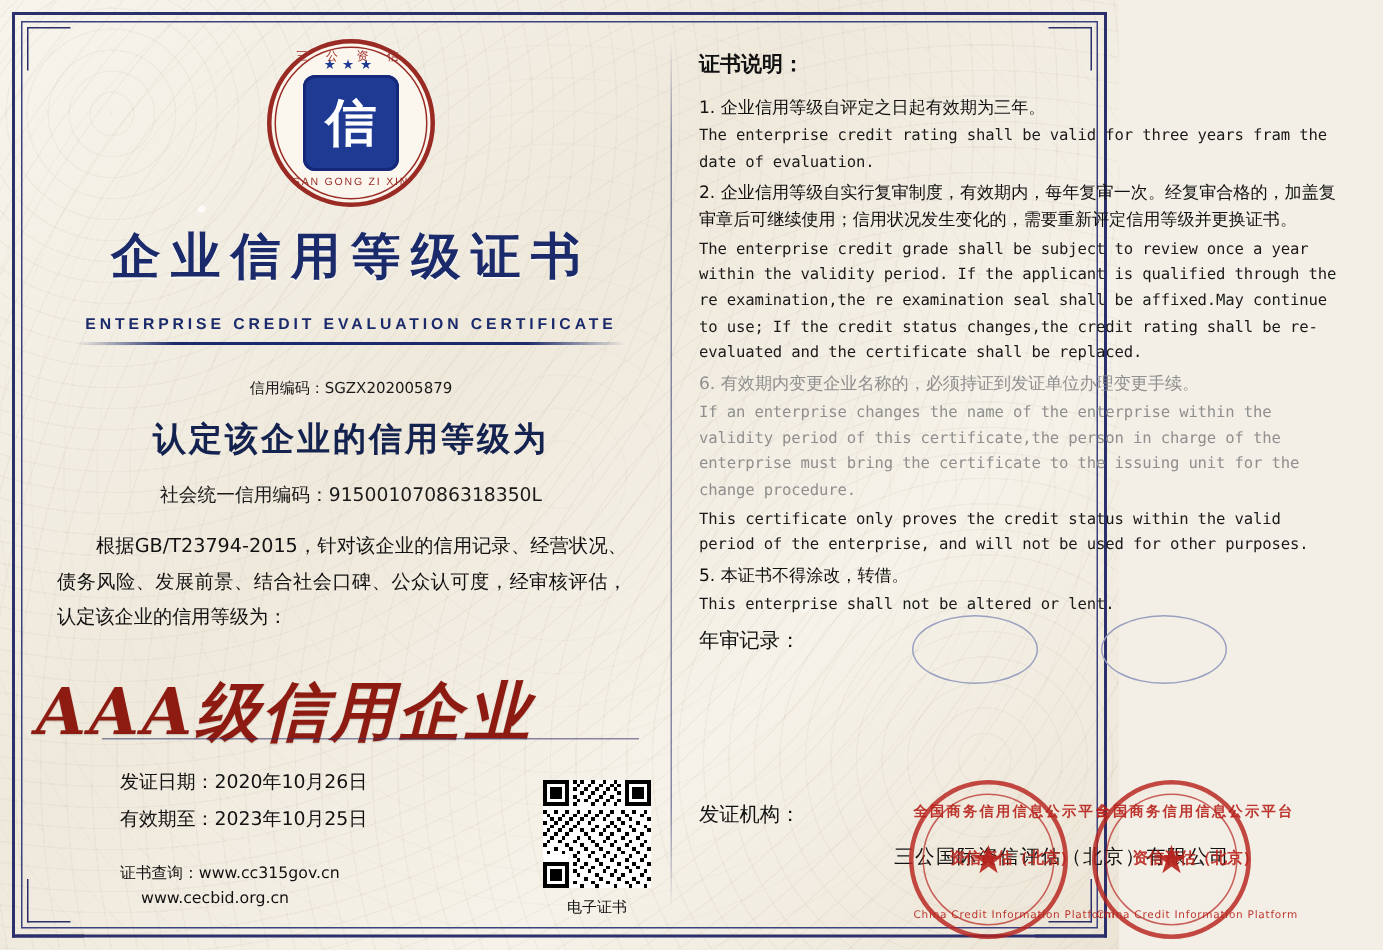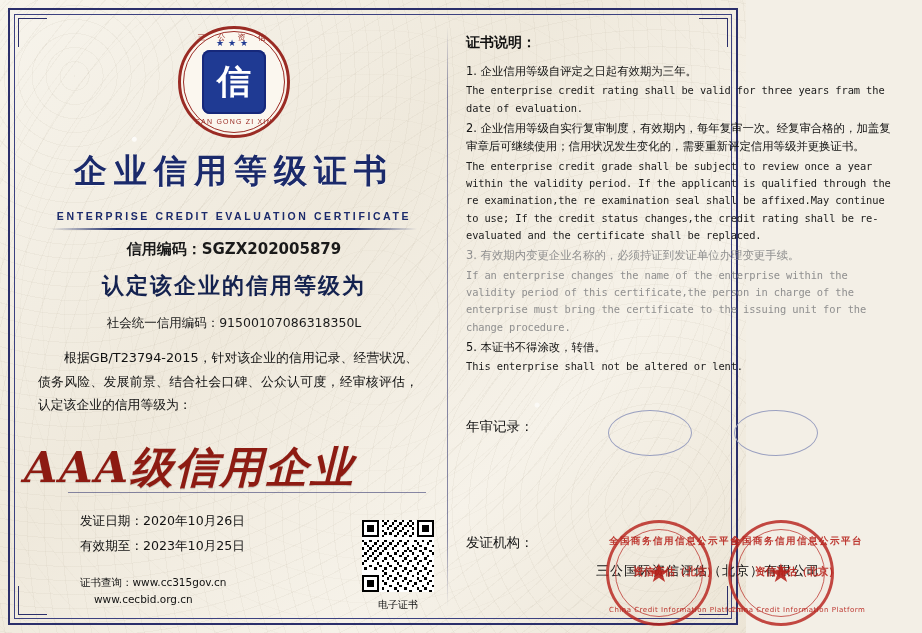--- a/index.html
+++ b/index.html
@@ -99,23 +99,22 @@
   .title-en{
     text-align:center;margin-top:20px;
     font-size:10.5px;letter-spacing:2.6px;color:#1b2a6b;font-weight:bold;
   }
   .title-rule{
     width:366px;height:2px;margin:6px auto 0 auto;
     background:linear-gradient(to right,rgba(27,42,107,0),#1b2a6b 18%,#1b2a6b 82%,rgba(27,42,107,0));
   }
 
   .credit-no{
-    text-align:center;margin-top:10px;font-size:15px;color:#1a1a1a;
-    font-family:"DejaVu Sans","Liberation Sans",sans-serif;
-    font-weight:bold;
+    text-align:center;margin-top:22px;font-size:10px;color:#1a1a1a;
+    font-family:"DejaVu Sans","Liberation Sans",sans-serif;
   }
   .company{
     text-align:center;margin-top:12px;
     font-family:"DejaVu Sans","Liberation Sans",sans-serif;
     font-size:22px;font-weight:bold;color:#14224f;letter-spacing:2px;
   }
   .usci{
     text-align:center;margin-top:14px;font-size:12.5px;color:#1a1a1a;
     font-family:"DejaVu Sans","Liberation Sans",sans-serif;
   }
@@ -462,22 +461,23 @@
     <div class="qr-caption">电子证书</div>
   </div>
 
   <div class="right">
     <div class="notes-title">证书说明：</div>
 
     <div class="note">1. 企业信用等级自评定之日起有效期为三年。</div>
     <div class="note en">The enterprise credit rating shall be valid for three years fram the date of evaluation.</div>
     <div class="note">2. 企业信用等级自实行复审制度，有效期内，每年复审一次。经复审合格的，加盖复审章后可继续使用；信用状况发生变化的，需要重新评定信用等级并更换证书。</div>
     <div class="note en">The enterprise credit grade shall be subject to review once a year within the validity period. If the applicant is qualified through the re examination,the re examination seal shall be affixed.May continue to use; If the credit status changes,the credit rating shall be re-evaluated and the certificate shall be replaced.</div>
-    <div class="note faded">3. 有效期内变更企业名称的，必须持证到发证单位办理变更手续。</div>
+    <div class="note faded">6. 有效期内变更企业名称的，必须持证到发证单位办理变更手续。</div>
     <div class="note en faded">If an enterprise changes the name of the enterprise within the validity period of this certificate,the person in charge of the enterprise must bring the certificate to the issuing unit for the change procedure.</div>
+    <div class="note en">This certificate only proves the credit status within the valid period of the enterprise, and will not be used for other purposes.</div>
     <div class="note">5. 本证书不得涂改，转借。</div>
     <div class="note en">This enterprise shall not be altered or lent.</div>
 
     <div class="annual">年审记录：</div>
     <div class="ellipse e1"></div>
     <div class="ellipse e2"></div>
 
     <div class="issuer-label">发证机构：</div>
     <div class="issuer-line">三公国际资信评估（北京）有限公司</div>
 

